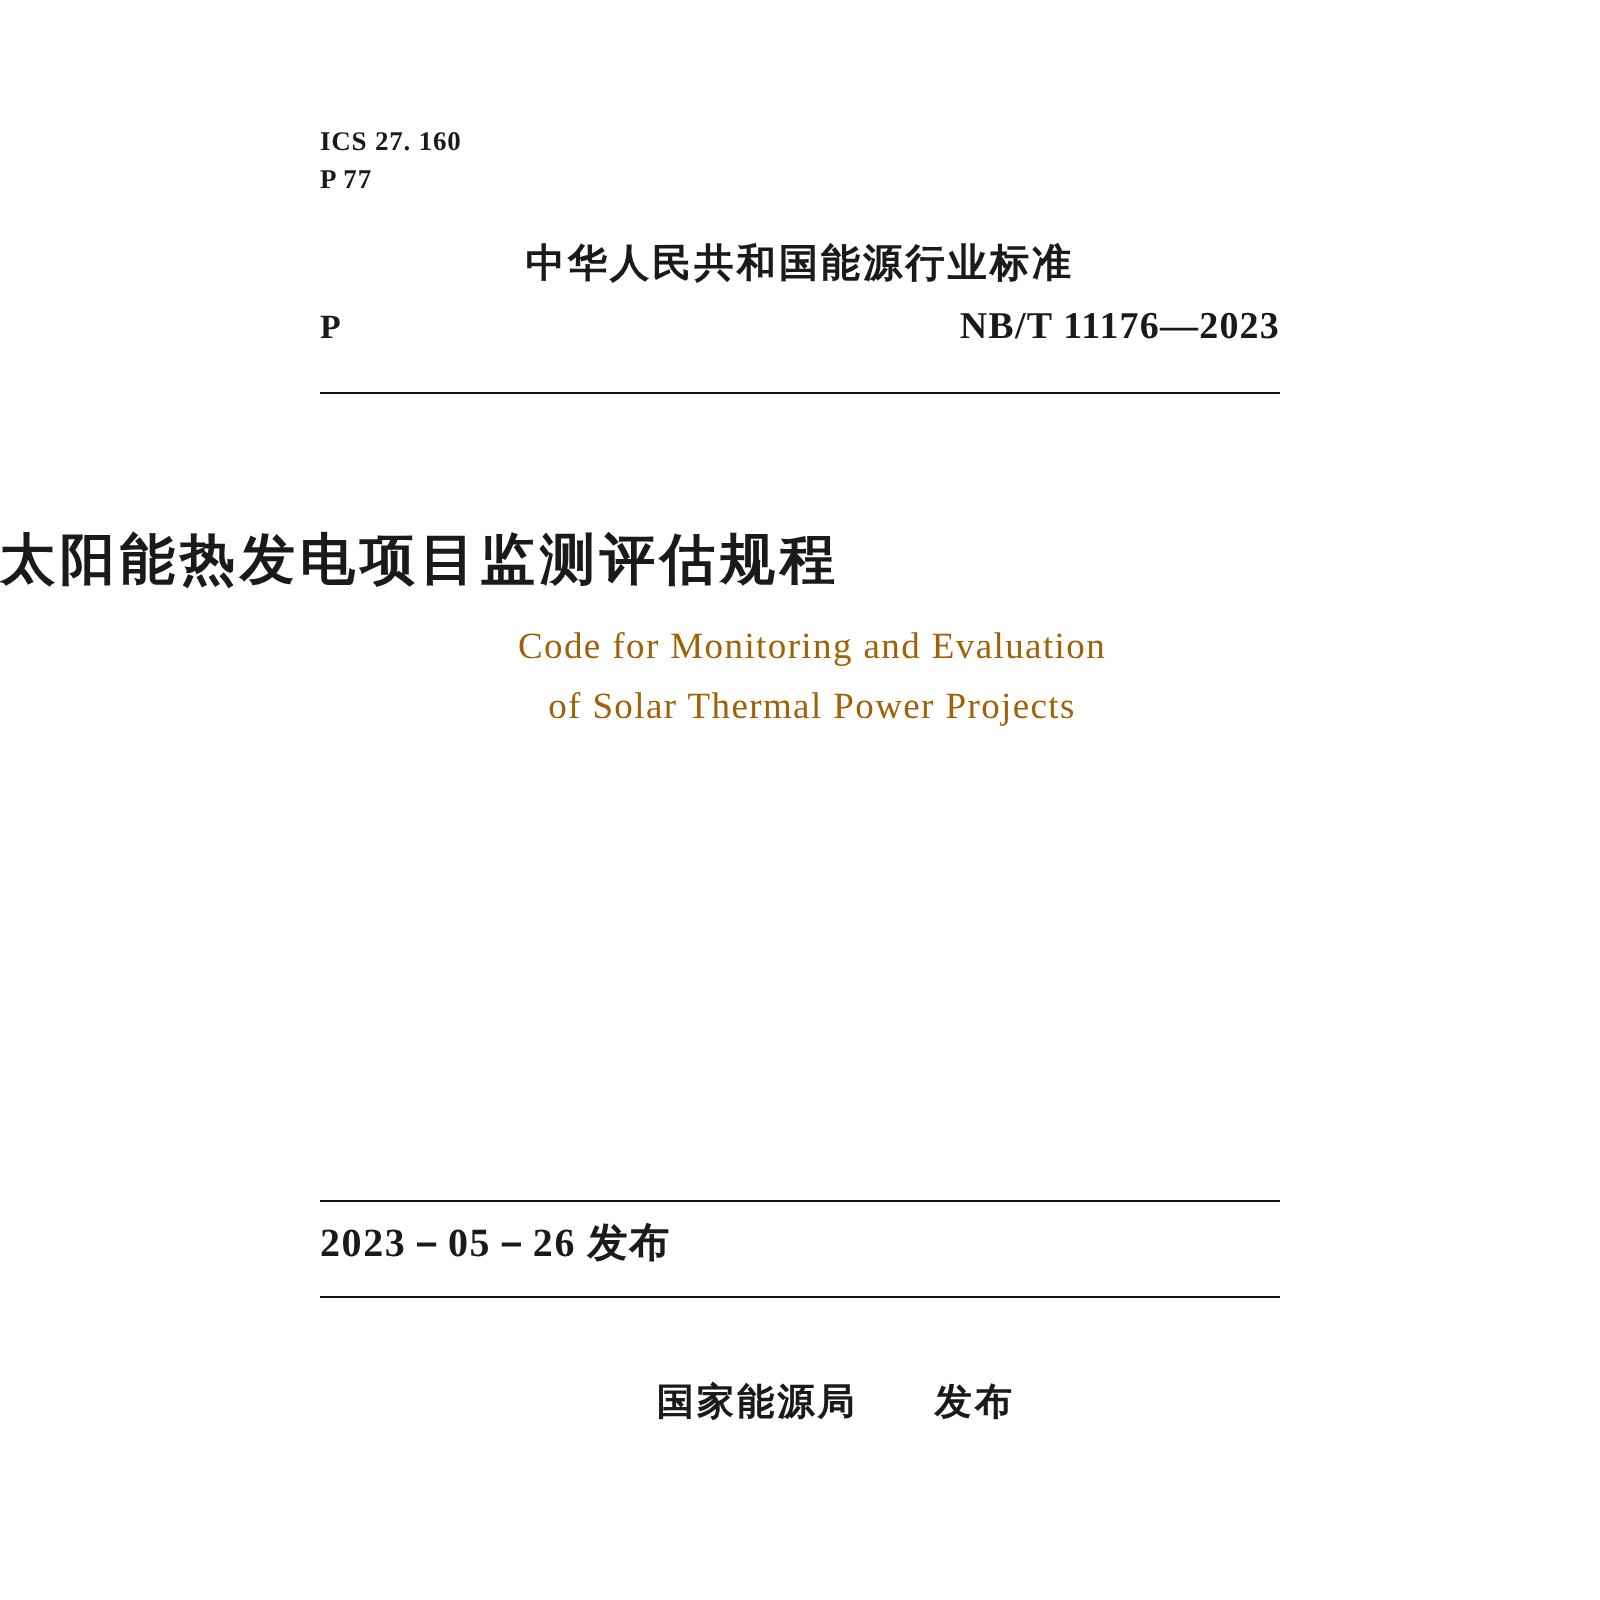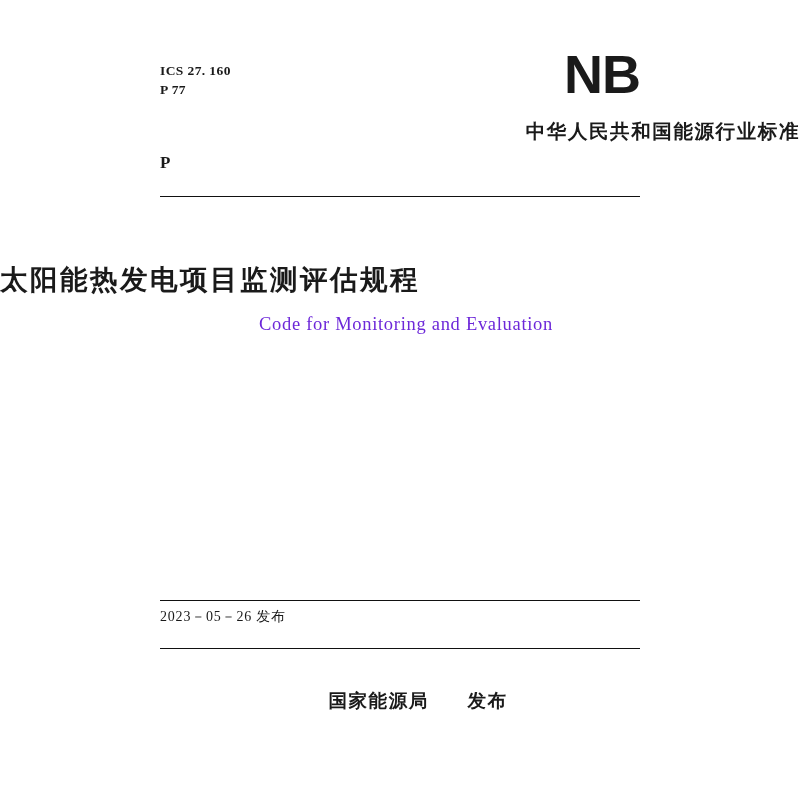--- a/index.html
+++ b/index.html
@@ -47,21 +47,21 @@
     letter-spacing: -1px;
     margin-top: -8px;
   }
 
   
   .std-name {
     position: absolute;
     top: 118px;
     left: 0;
     right: 0;
-    text-align: right;
+    text-align: center;
     font-family: "Liberation Serif", serif;
     font-weight: bold;
     font-size: 19.5px;
     letter-spacing: 1.6px;
   }
 
   
   .code-row {
     position: absolute;
     top: 153px;
@@ -107,35 +107,35 @@
   .title-en {
     position: absolute;
     top: 310px;
     left: 0;
     right: 0;
     text-align: center;
     font-family: "Liberation Serif", serif;
     font-size: 18.5px;
     line-height: 1.62;
     letter-spacing: 0.7px;
-    color: #6d28d9;
+    color: #a16207;
     padding-left: 12px;
   }
 
   
   .dates {
     position: absolute;
     top: 608px;
     left: 160px;
     right: 160px;
     display: flex;
     justify-content: space-between;
     font-family: "Liberation Serif", serif;
-    font-weight: normal;
-    font-size: 14px;
+    font-weight: bold;
+    font-size: 20px;
     letter-spacing: 0.8px;
   }
 
   
   .publisher {
     position: absolute;
     top: 688px;
     left: 0;
     right: 12px;
     text-align: center;
@@ -153,35 +153,36 @@
 </head>
 <body>
 
 <div class="page">
 
   <div class="top-row">
     <div class="ics-block">
       <div>ICS 27. 160</div>
       <div>P 77</div>
     </div>
-    <div class="nb-logo">NB</div>
   </div>
 
   <div class="std-name">中华人民共和国能源行业标准</div>
 
   <div class="code-row">
     <div class="p-mark">P</div>
+    <div class="std-code">NB/T 11176—2023</div>
   </div>
 
   <div class="rule rule-top"></div>
 
   <div class="title-zh">太阳能热发电项目监测评估规程</div>
 
   <div class="title-en">
     <div>Code for Monitoring and Evaluation</div>
+    <div>of Solar Thermal Power Projects</div>
   </div>
 
   <div class="rule rule-bottom-1"></div>
 
   <div class="dates">
     <div>2023－05－26 发布</div>
   </div>
 
   <div class="rule rule-bottom-2"></div>
 

